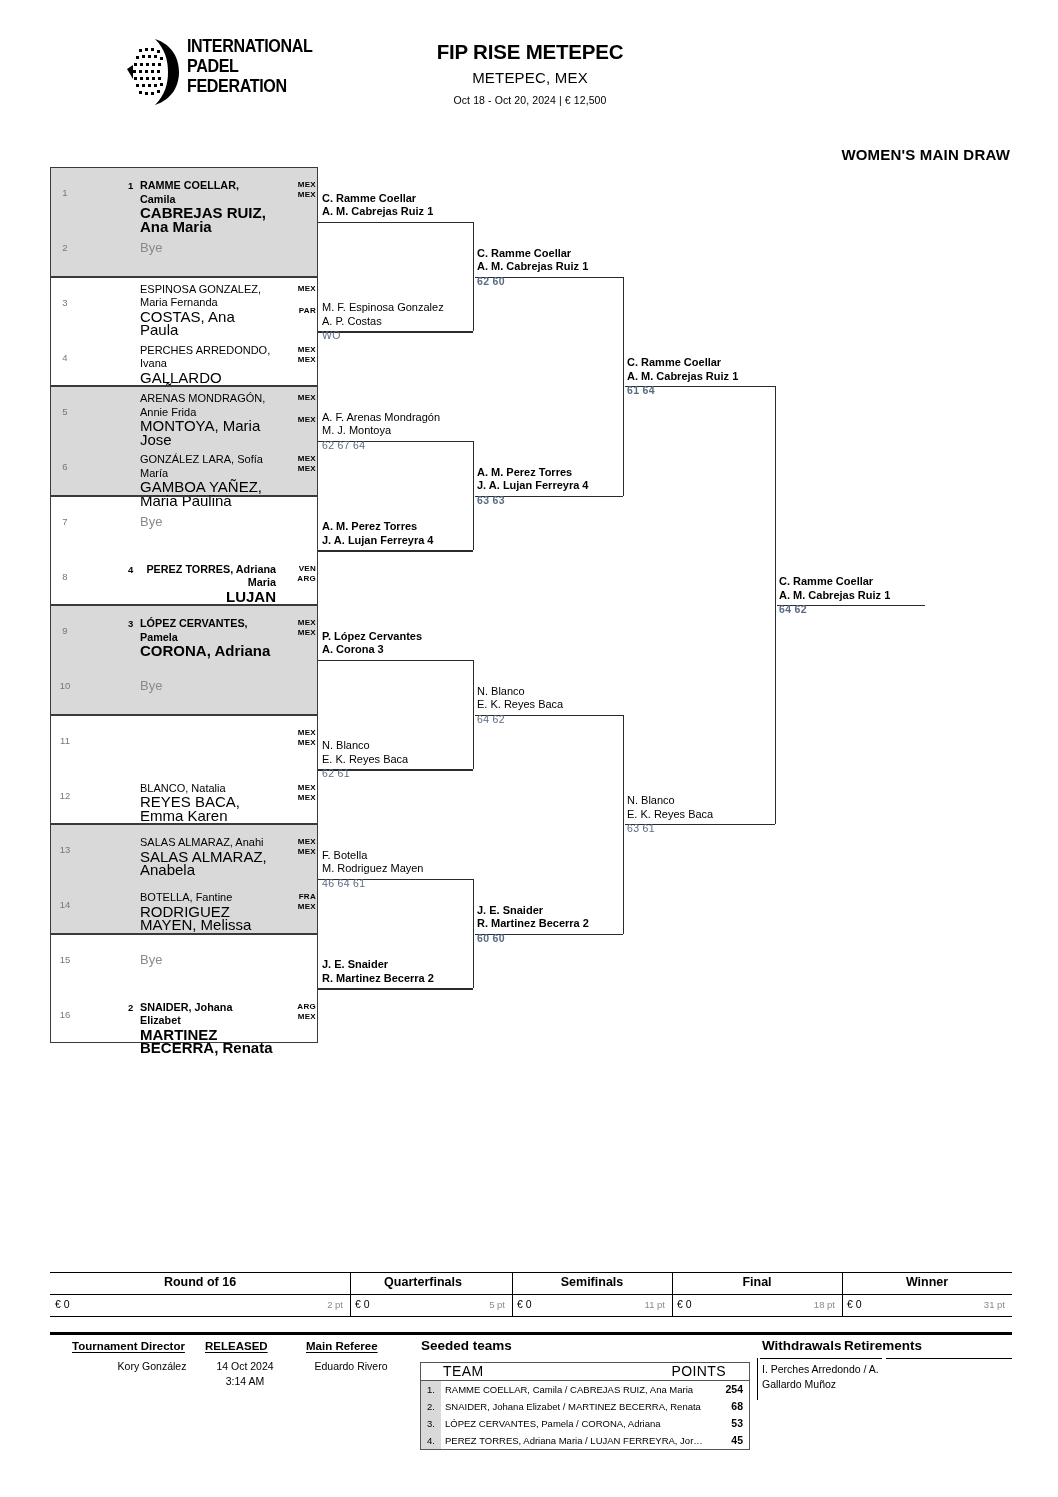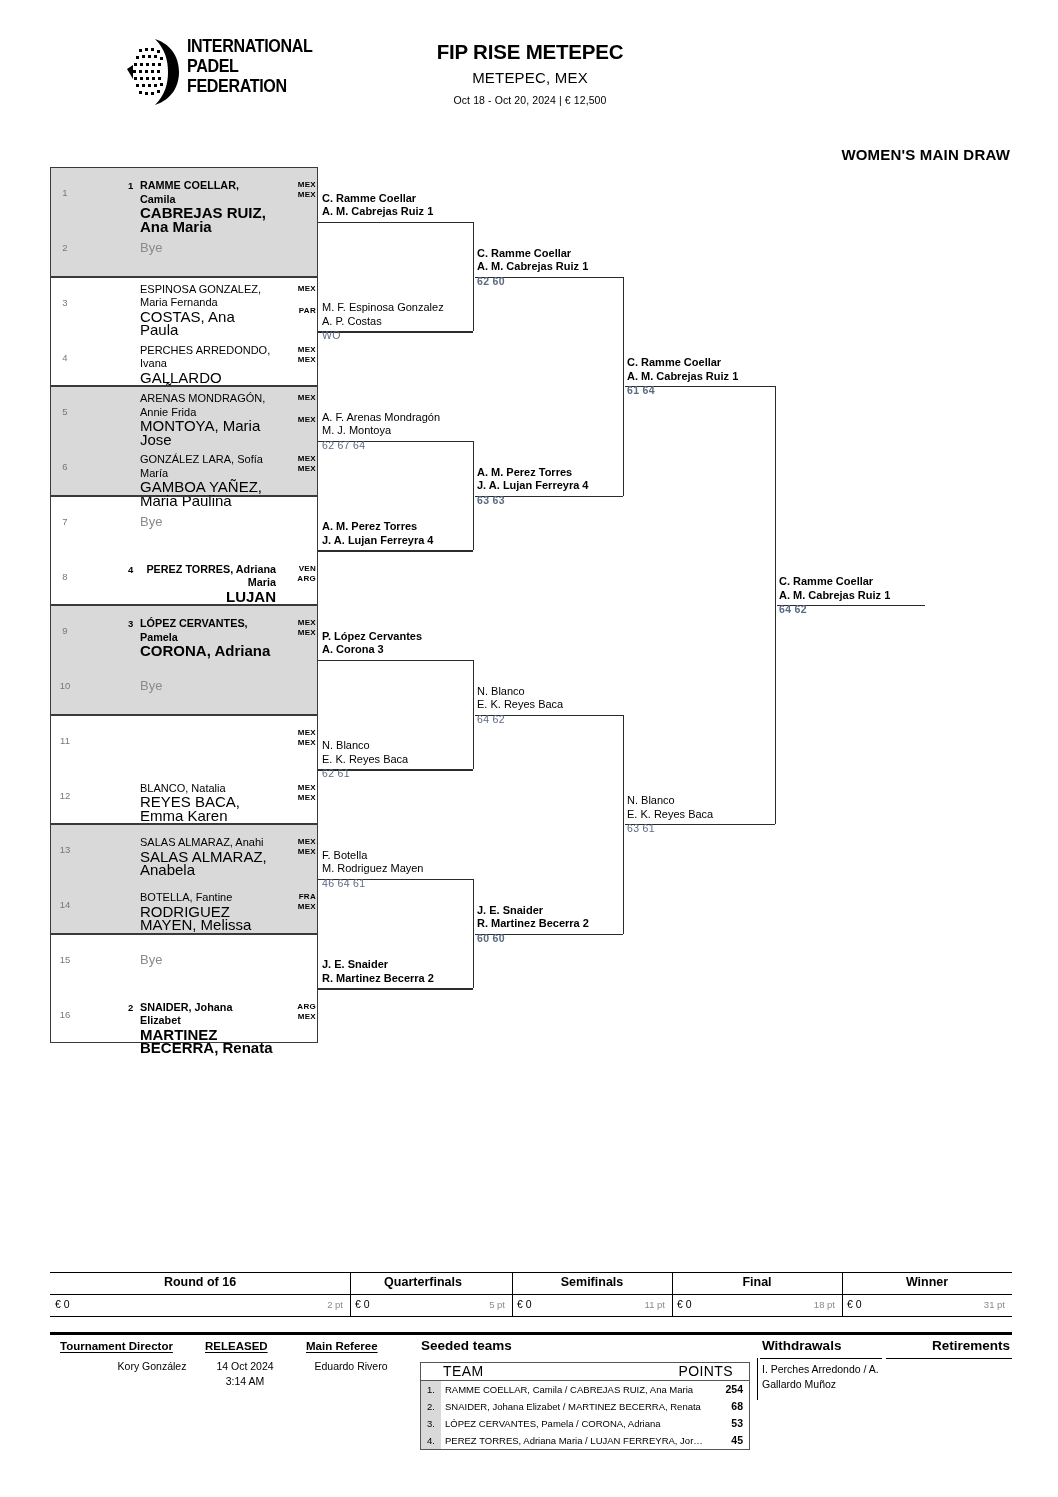--- a/index.html
+++ b/index.html
@@ -74,21 +74,21 @@
   .foot-h{position:absolute;font-size:11.5px;font-weight:bold;
     text-decoration:underline;text-underline-offset:2px;}
   .foot-v{position:absolute;font-size:10.5px;}
   .foot-b{position:absolute;font-size:13.5px;font-weight:bold;}
 
   #seed-table{position:absolute;left:420px;top:1362px;width:330px;
     border:1.3px solid #555;box-sizing:border-box;background:#fff;}
   #seed-table .hdr{height:17px;line-height:17px;border-bottom:1.3px solid #555;
     position:relative;font-size:14px;letter-spacing:0.4px;}
   #seed-table .hdr .t{position:absolute;left:22px;}
-  #seed-table .hdr .p{position:absolute;right:16px;}
+  #seed-table .hdr .p{position:absolute;right:23px;}
   #seed-table .srow{height:17px;line-height:17px;position:relative;font-size:9.5px;}
   #seed-table .srow .rk{position:absolute;left:0;width:20px;text-align:center;
     background:#d9d9d9;height:17px;}
   #seed-table .srow .tm{position:absolute;left:24px;right:38px;overflow:hidden;
     white-space:nowrap;text-overflow:ellipsis;}
   #seed-table .srow .pts{position:absolute;right:6px;font-weight:bold;font-size:10.5px;}
 
   #wd-rule{position:absolute;left:760px;top:1358px;width:122px;height:1.3px;background:#000;}
   #ret-rule{position:absolute;left:886px;top:1358px;width:126px;height:1.3px;background:#000;}
   #wd-vline{position:absolute;left:757px;top:1358px;width:1.3px;height:42px;background:#000;}
@@ -407,21 +407,21 @@
     <div class="cellh" style="left: 792px; width: 170px;">Winner</div>
     <div class="cellb" style="left: 792px; width: 170px;">
       <span class="eur">€ 0</span>
       <span class="pt">31 pt</span>
     </div>
     <div class="sep" style="left: 792px;"></div>
   </div>
 
 <div class="abs" id="foot-rule"></div>
 
-<div class="foot-h" style="left:60px;top:1340px;">Tournament Director</div>
+<div class="foot-h" style="left:72px;top:1340px;">Tournament Director</div>
 <div class="foot-v" style="left:72px;top:1360px;width:160px;text-align:center;">Kory González</div>
 
 <div class="foot-h" style="left:205px;top:1340px;">RELEASED</div>
 <div class="foot-v" style="left:185px;top:1360px;width:120px;text-align:center;">14 Oct 2024</div>
 <div class="foot-v" style="left:185px;top:1375px;width:120px;text-align:center;">3:14 AM</div>
 
 <div class="foot-h" style="left:306px;top:1340px;">Main Referee</div>
 <div class="foot-v" style="left:296px;top:1360px;width:110px;text-align:center;">Eduardo Rivero</div>
 
 <div class="foot-b" style="left:421px;top:1338px;">Seeded teams</div>
@@ -447,18 +447,18 @@
       <span class="pts">53</span>
     </div>
     <div class="srow">
       <span class="rk">4.</span>
       <span class="tm">PEREZ TORRES, Adriana Maria / LUJAN FERREYRA, Jor…</span>
       <span class="pts">45</span>
     </div>
   </div>
 
 <div class="foot-b" style="left:762px;top:1338px;">Withdrawals</div>
-<div class="foot-b" style="left:932px;top:1338px;">Retirements</div>
+<div class="foot-b" style="left:844px;top:1338px;">Retirements</div>
 <div id="wd-rule"></div>
 <div id="ret-rule"></div>
 <div id="wd-vline"></div>
 <div class="foot-v" style="left:762px;top:1363px;">I. Perches Arredondo / A.</div>
 <div class="foot-v" style="left:762px;top:1378px;">Gallardo Muñoz</div>
 
 </body></html>

